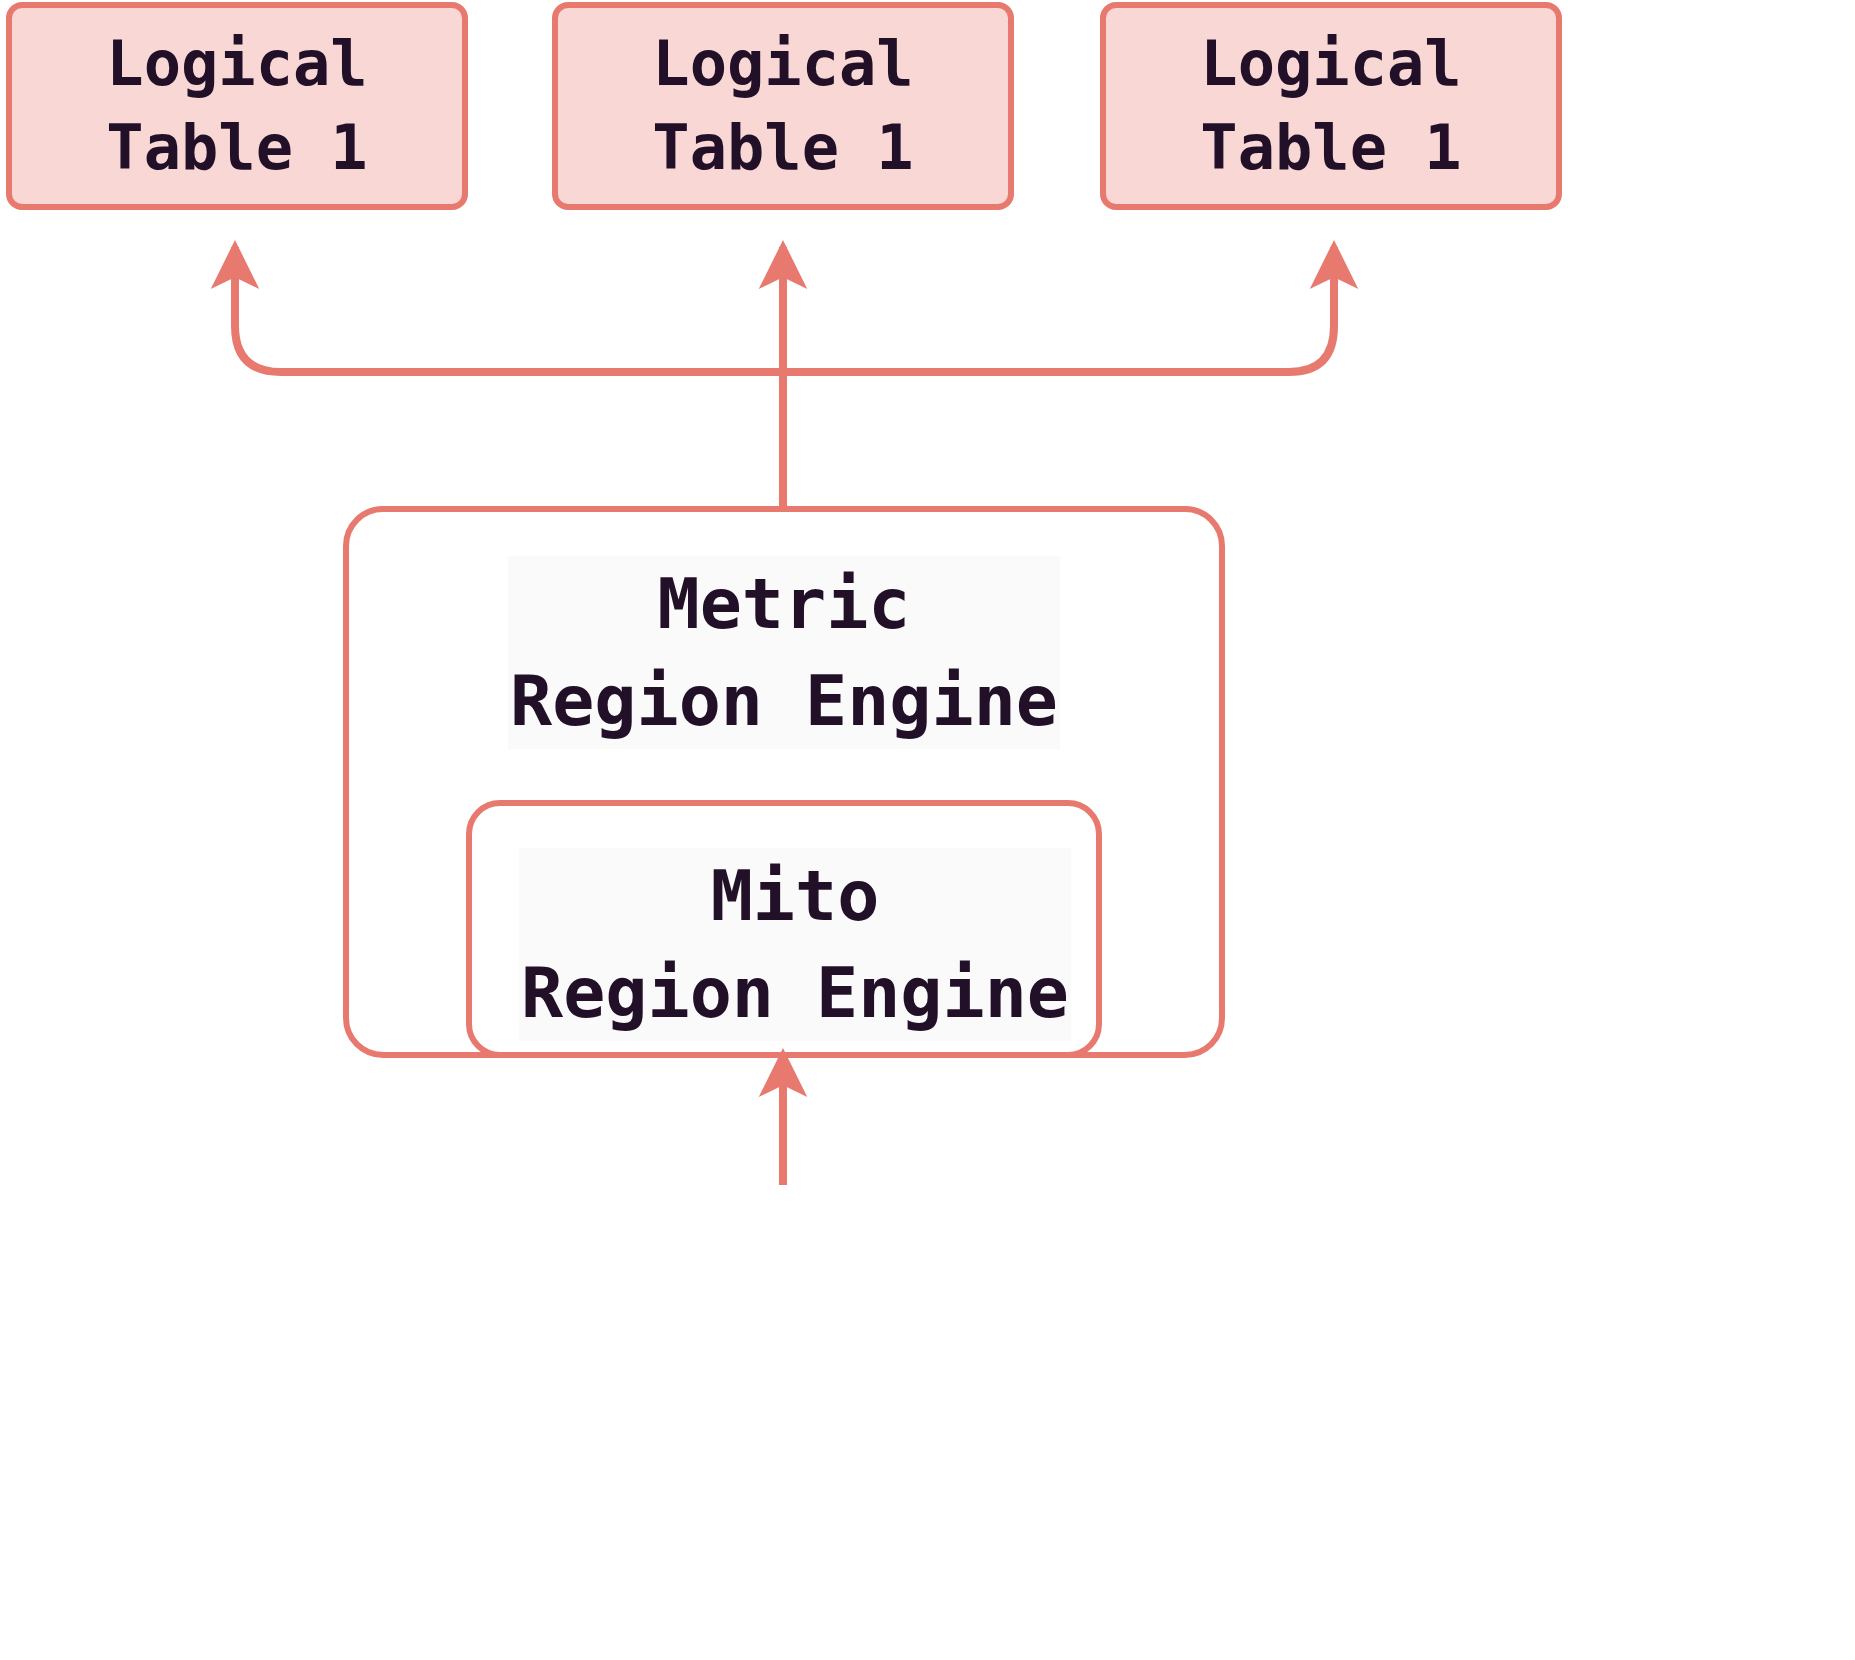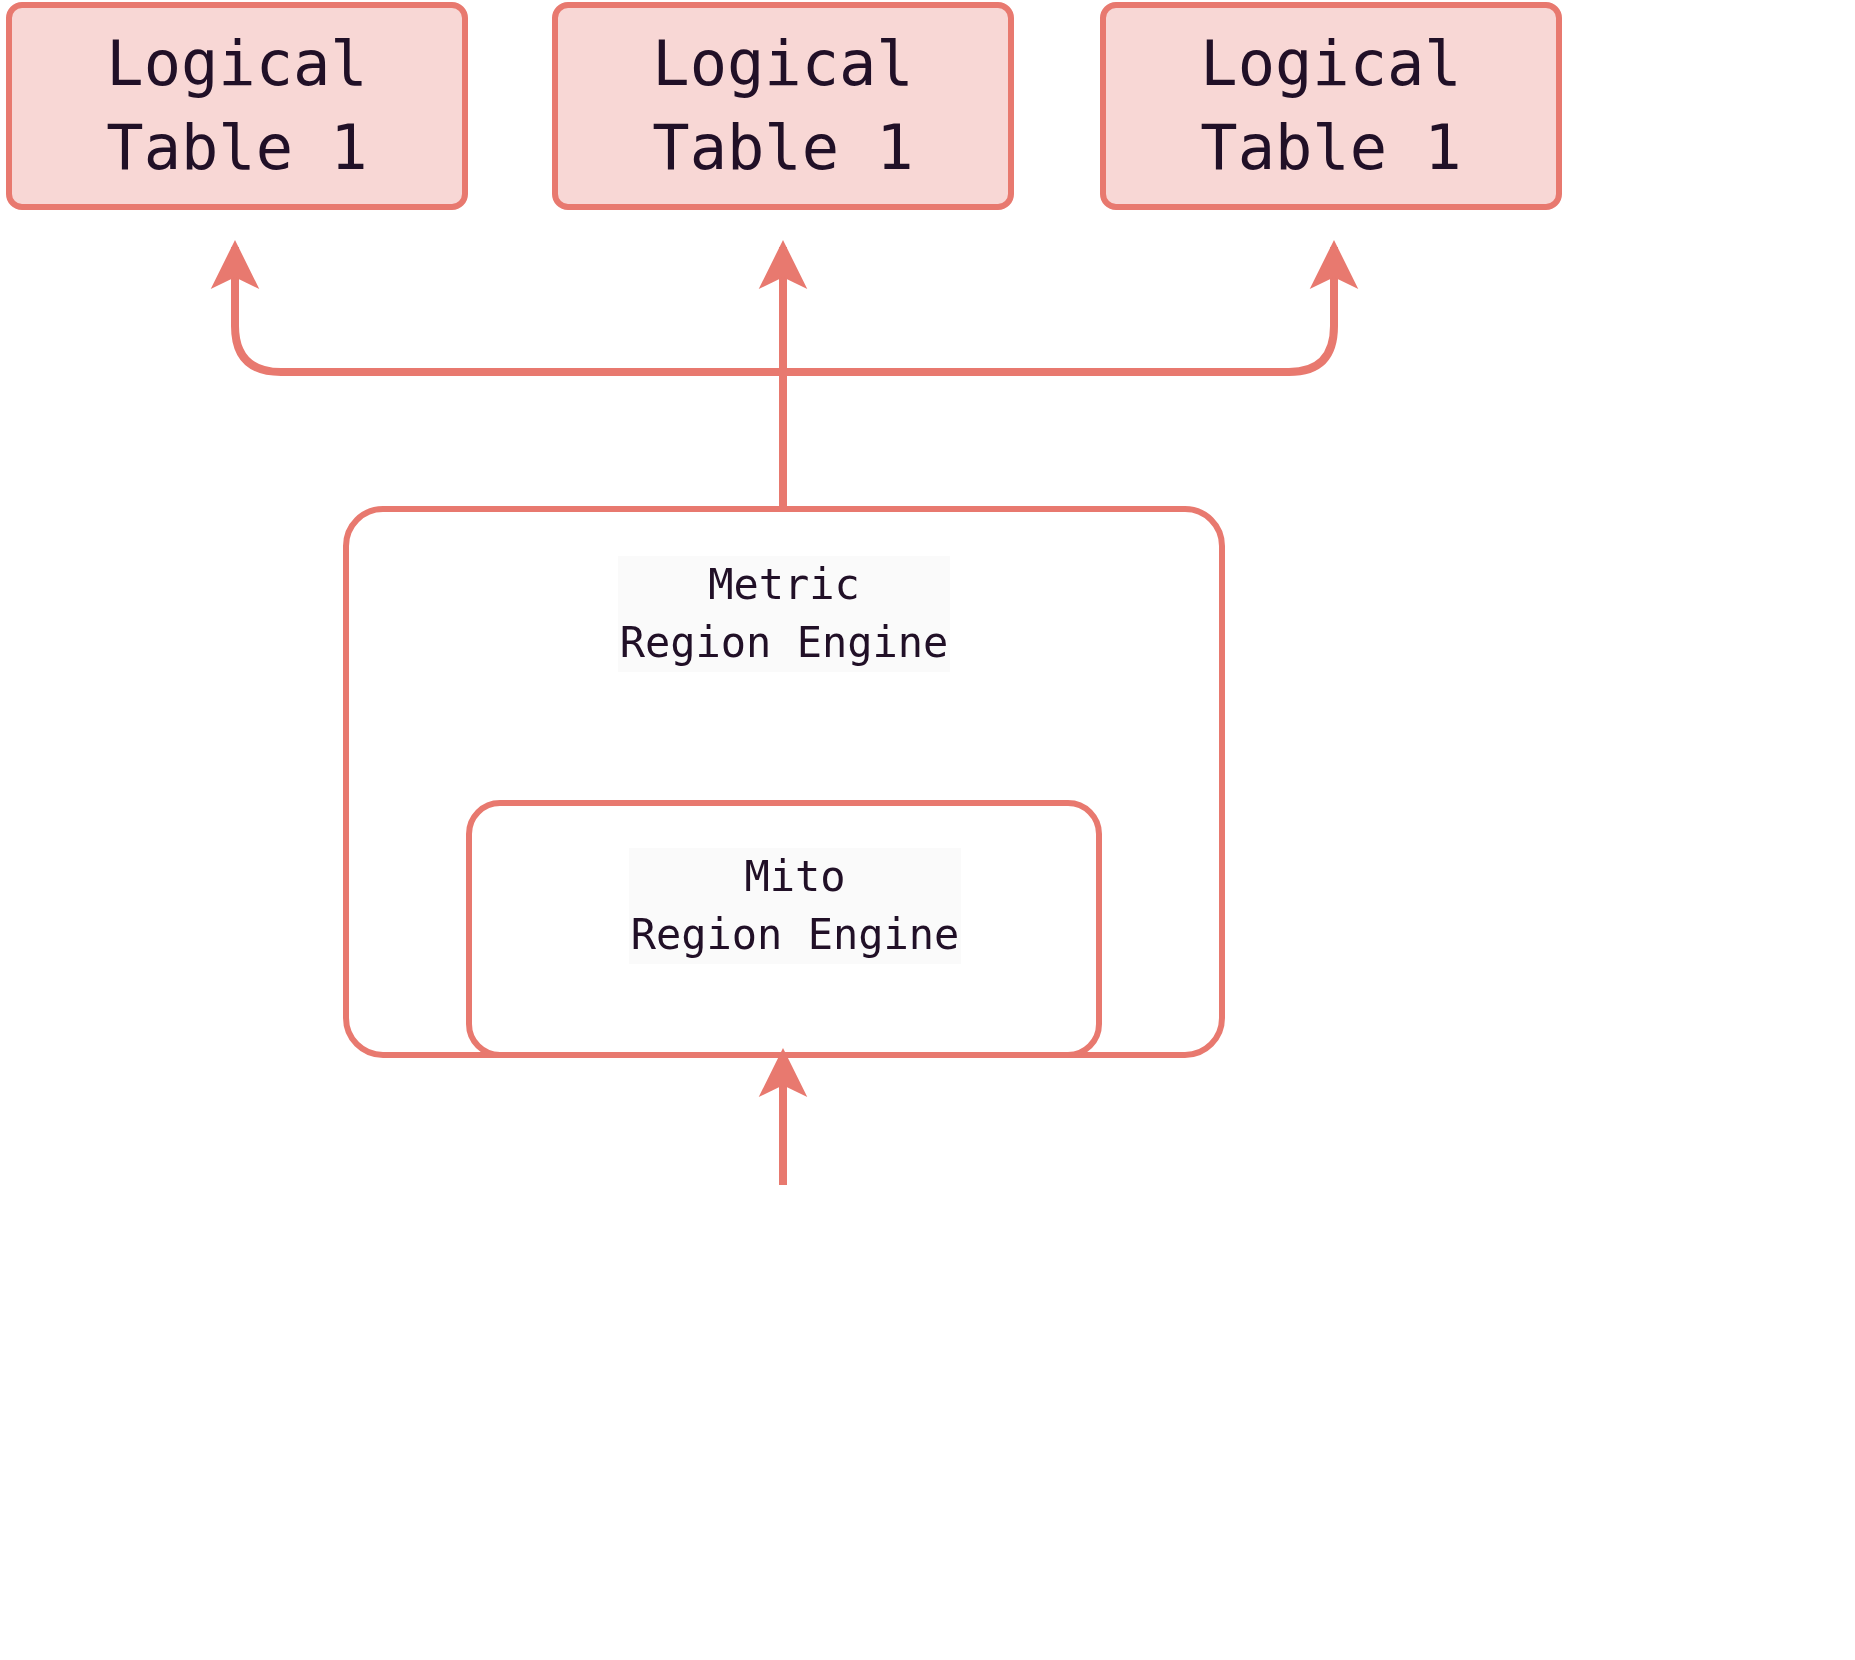--- a/index.html
+++ b/index.html
@@ -9,20 +9,21 @@
   }
   body {
     font-family: "DejaVu Sans Mono", monospace;
   }
   #stage {
     position: relative;
     width: 1855px;
     height: 1420px;
     background: #ffffff;
     overflow: hidden;
+    font-weight: bold;
   }
   #wires {
     position: absolute;
     left: 0;
     top: 0;
     width: 1855px;
     height: 1660px;
     pointer-events: none;
   }
 
@@ -56,21 +57,21 @@
     z-index: 1;
   }
   .container-box.inner {
     border-radius: 34px;
     z-index: 2;
   }
   .container-label {
     position: absolute;
     color: #211027;
     font-family: "DejaVu Sans Mono", monospace;
-    font-size: 42px;
+    font-size: 70px;
     line-height: 1.38;
     text-align: center;
     white-space: pre-line;
     z-index: 4;
   }
   .container-label span {
     background: #FAFAFA;
     display: inline-block;
     padding: 0 2px;
   }

